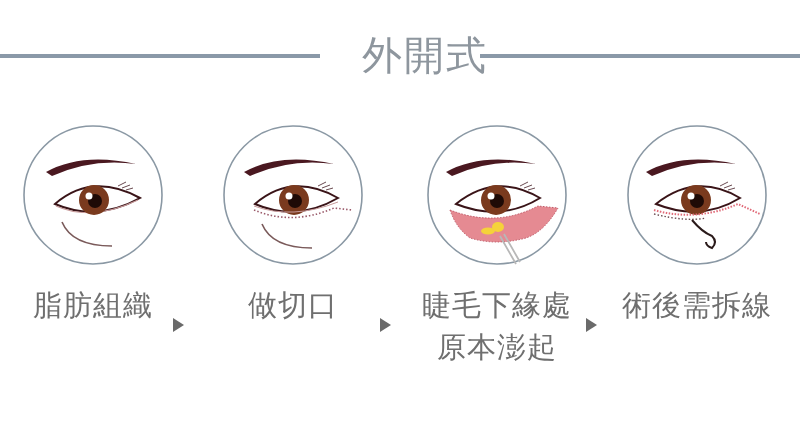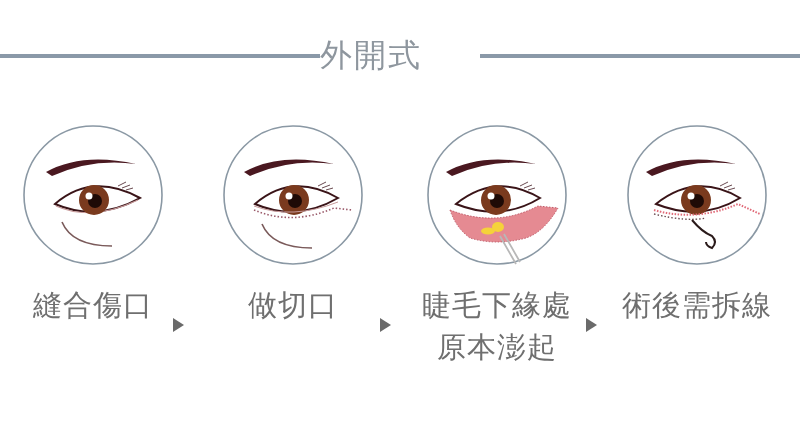--- a/index.html
+++ b/index.html
@@ -1,21 +1,21 @@
 <!DOCTYPE html>
 <html><head>
 <meta charset="utf-8">
 <style>
   html, body { margin: 0; padding: 0; background: #ffffff; }
   body { width: 800px; height: 421px; position: relative; overflow: hidden; font-family: "DejaVu Sans", sans-serif; }
   .title-row { position: absolute; top: 30px; left: 0; width: 800px; height: 50px; }
   .rule { position: absolute; top: 24px; height: 4px; background: #8a99a8; }
   .rule.left { left: 0; width: 320px; }
   .rule.right { left: 480px; width: 320px; }
-  .title { position: absolute; left: 320px; width: 160px; top: 2px; text-align: left; font-size: 32px; color: #8e969e; letter-spacing: 2px; line-height: 46px; }
+  .title { position: absolute; left: 328px; width: 160px; top: 2px; text-align: right; font-size: 40px; color: #8e969e; letter-spacing: 2px; line-height: 46px; }
   .step-circle { position: absolute; top: 124px; width: 142px; height: 142px; }
   .step-label { position: absolute; top: 284px; width: 180px; text-align: center; font-size: 29px; line-height: 42px; color: #6f6f6f; letter-spacing: 1px; }
   .arrow { position: absolute; top: 318px; width: 0; height: 0; border-top: 7px solid transparent; border-bottom: 7px solid transparent; border-left: 11px solid #6a6a6a; }
 </style>
 </head>
 <body>
 
 <div class="title-row">
   <div class="rule left"></div>
   <div class="title">外開式</div>
@@ -28,21 +28,21 @@
   <path d="M33 80 Q70 48 118 74 Q75 98 33 80 Z" fill="#fff" stroke="#3a1418" stroke-width="2"></path>
   <path d="M34 82 Q70 98 116 76" fill="none" stroke="#c79a9a" stroke-width="1.2"></path>
   <circle cx="72" cy="76" r="15" fill="#7a3a1e"></circle>
   <circle cx="73" cy="77" r="7" fill="#1e0a06"></circle>
   <circle cx="67" cy="72" r="3.5" fill="#fff"></circle>
   <path d="M96 62 l8 -4 M100 64 l8 -3 M104 66 l7 -2" stroke="#6a4a50" stroke-width="1"></path>
   <path d="M40 98 Q50 122 90 122" fill="none" stroke="#7a5a5a" stroke-width="1.6"></path>
 </svg>
 
 <div class="step-label" style="left:3px">
-  <div>縫合傷口</div>
+  <div>脂肪組織</div>
 </div>
 
 <div class="arrow" style="left:173px"></div>
 
 <svg class="step-circle" style="left:222px" viewBox="0 0 142 142">
   <circle cx="71" cy="71" r="69" fill="#fff" stroke="#8a98a4" stroke-width="1.6"></circle>
   <path d="M22 48 Q58 28 112 40 Q68 34 28 52 Z" fill="#4a1820"></path>
   <path d="M33 80 Q70 48 116 74 Q75 98 33 80 Z" fill="#fff" stroke="#3a1418" stroke-width="2"></path>
   <circle cx="72" cy="76" r="15" fill="#7a3a1e"></circle>
   <circle cx="73" cy="77" r="7" fill="#1e0a06"></circle>

